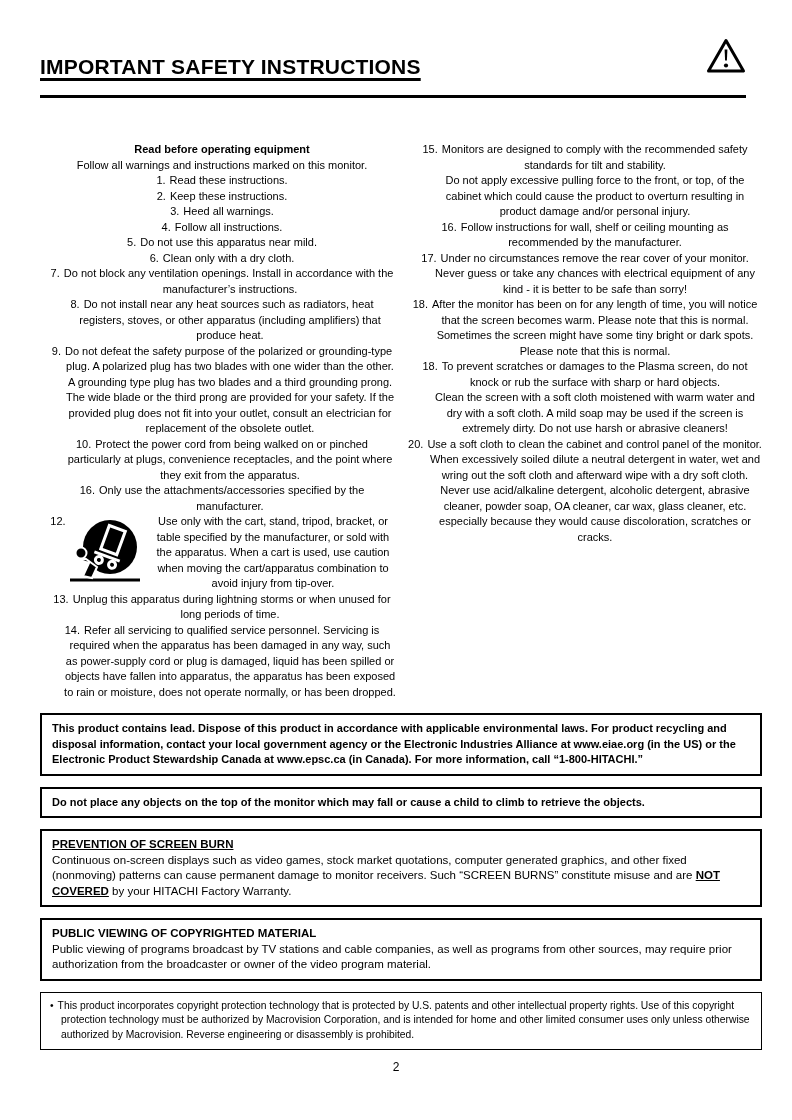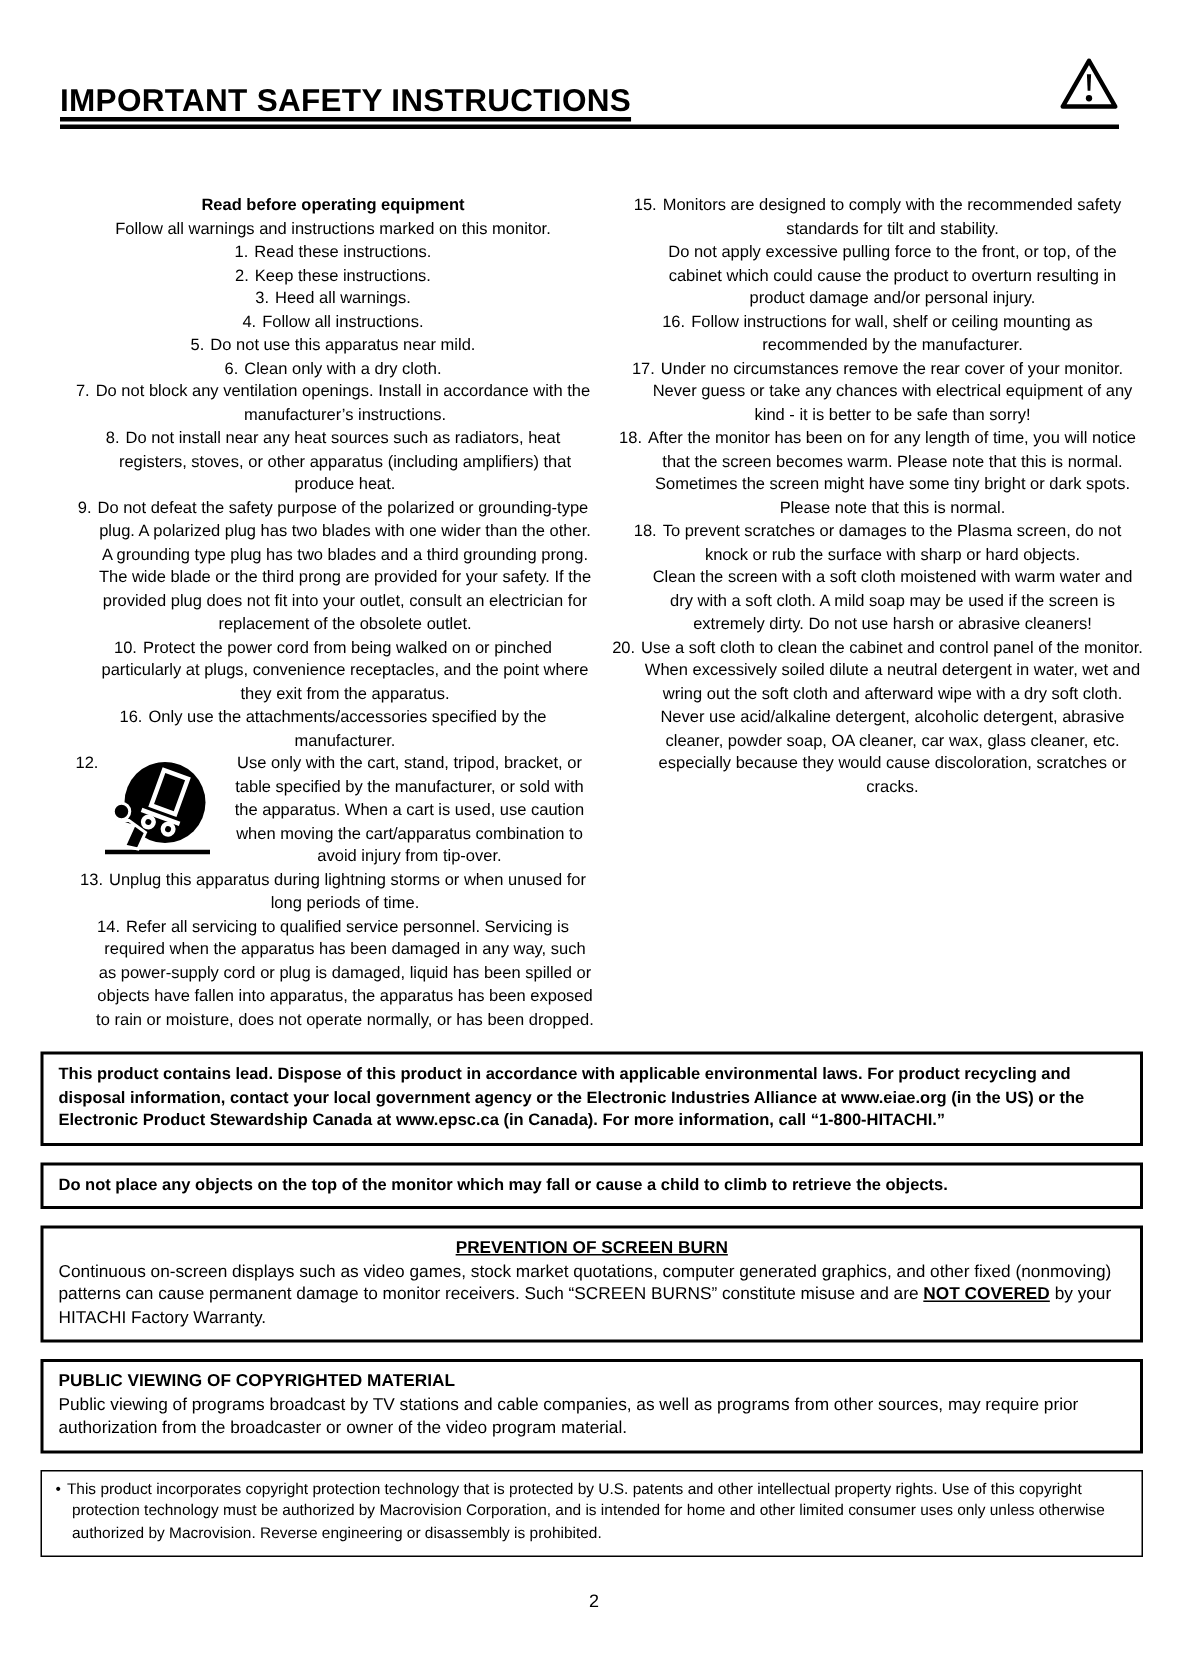--- a/index.html
+++ b/index.html
@@ -7,21 +7,21 @@
   .page {
     width: 792px; height: 1120px; position: relative;
     background: #ffffff; color: #000;
     font-family: "Liberation Sans", "DejaVu Sans", sans-serif;
     overflow: hidden;
   }
   
   .hdr {
     margin: 38px 46px 0 40px;
     display: flex; justify-content: space-between; align-items: flex-end;
-    border-bottom: 3px solid #000; padding-bottom: 3px;
+    border-bottom: 3px solid #000; padding-bottom: 16px;
   }
   .hdr h1 {
     font-size: 21px; font-weight: bold; letter-spacing: 0.2px;
     text-decoration: underline; text-decoration-thickness: 2.5px; text-underline-offset: 4px;
   }
   .warn-tri { display: block; margin-bottom: 1px; }
   
   .columns { display: flex; margin: 44px 30px 0 48px; text-align: center; }
   .col { font-size: 11px; line-height: 15.5px; }
   .col-left { width: 348px; margin-right: 12px; }
@@ -33,28 +33,28 @@
   .li12 { display: flex; align-items: flex-start; }
   .num12 { flex: none; width: 20px; }
   .cart-wrap { flex: none; width: 74px; margin-right: 8px; margin-top: 2px; }
   .txt12 { flex: 1; }
   
   .lir { padding-left: 20px; }
   .lir .pf { text-indent: -20px; }
   .lir .pf .num { margin-right: 4px; }
   .lir .cont { text-indent: 0; }
   
-  .notices { margin: 13px 30px 0 27px; }
+  .notices { margin: 13px 30px 0 40px; }
   .notice {
     border: 2px solid #000; padding: 6px 10px; margin-bottom: 11px;
     font-size: 11.5px; line-height: 15.5px;
   }
   .notice.bold { font-weight: bold; font-size: 11px; }
   .nhead { font-weight: bold; }
-  .nhead.u { text-decoration: underline; text-align: center; }
+  .nhead.u { text-decoration: underline; }
   .em { font-weight: bold; text-decoration: underline; }
   .notice.thin { border-width: 1.5px; font-size: 10.3px; line-height: 14.8px; padding: 6px 9px; }
   .mac { padding-left: 11px; text-indent: -11px; }
   .mac .blt { margin-right: 4px; }
   
   .pageno {
     position: absolute; left: 0; right: 0; top: 1060px;
     text-align: center; font-size: 12px;
   }
 </style>

